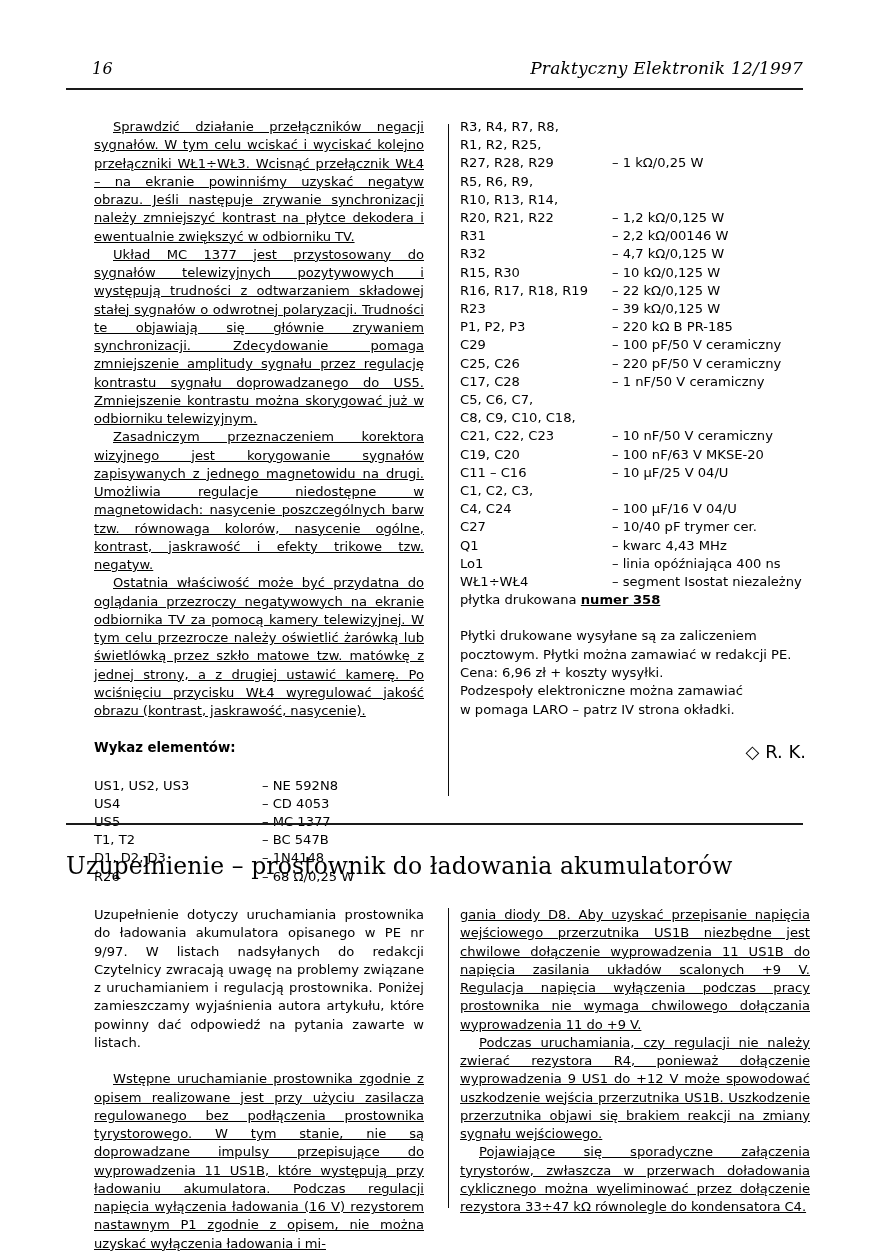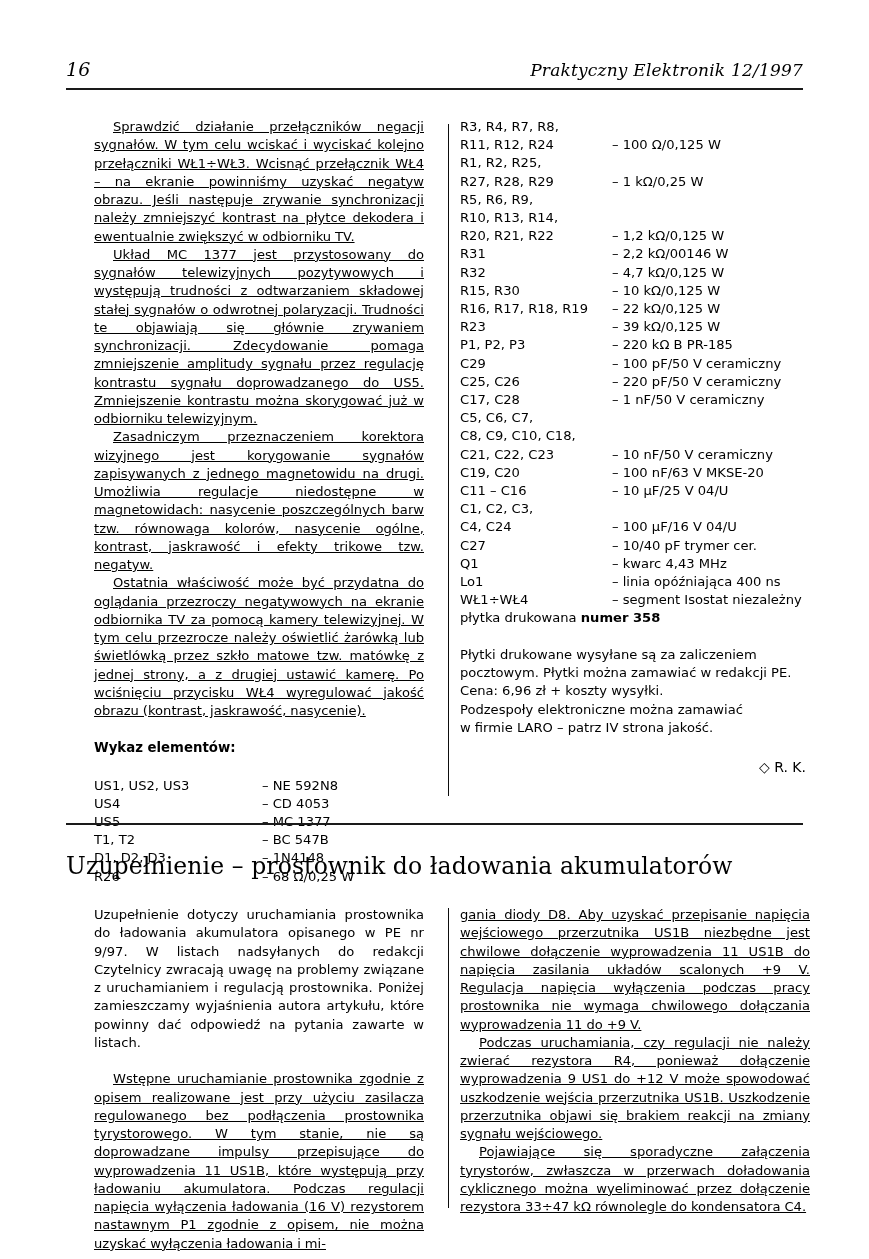--- a/index.html
+++ b/index.html
@@ -30,22 +30,23 @@
     left: 66px;
     top: 58px;
     width: 737px;
     display: flex;
     align-items: baseline;
     justify-content: space-between;
     font-family: "DejaVu Serif", serif;
     font-style: italic;
   }
   .folio {
-    font-size: 19px;
+    font-size: 16px;
     letter-spacing: 0.2px;
+    margin-left: 26px;
   }
   .journal {
     font-size: 17px;
     letter-spacing: 0.2px;
   }
   .rule-head {
     position: absolute;
     left: 66px;
     top: 88px;
     width: 737px;
@@ -112,33 +113,33 @@
   .parts td.val   { width: auto; }
 
   .parts-right { font-size: 13.1px; line-height: 18.2px; }
   .parts-right td.ref { width: 146px; padding-right: 6px; }
 
   .pcb-line {
     font-size: 13.1px;
     line-height: 18.2px;
     white-space: nowrap;
   }
-  .pcb-line b { font-weight: bold; }
+  .pcb-line b { font-weight: bold; text-decoration: underline; }
 
   .order-block {
     margin-top: 18px;
     font-size: 13.1px;
     line-height: 18.3px;
   }
   .order-block div { white-space: nowrap; }
 
   .byline {
     margin-top: 22px;
     text-align: right;
-    font-size: 14px;
+    font-size: 18px;
     padding-right: 4px;
   }
 
   
   .rule-sep {
     position: absolute;
     left: 66px;
     top: 823px;
     width: 737px;
     height: 2px;
@@ -239,24 +240,20 @@
     </div>
 
     <div class="col col-right">
       <table class="parts parts-right">
         <tbody>
           <tr>
               <td class="ref">R3, R4, R7, R8,</td>
               <td class="val"></td>
             </tr>
           <tr>
-              <td class="ref">R11, R12, R24</td>
-              <td class="val">– 100 Ω/0,125 W</td>
-            </tr>
-          <tr>
               <td class="ref">R1, R2, R25,</td>
               <td class="val"></td>
             </tr>
           <tr>
               <td class="ref">R27, R28, R29</td>
               <td class="val">– 1 kΩ/0,25 W</td>
             </tr>
           <tr>
               <td class="ref">R5, R6, R9,</td>
               <td class="val"></td>
@@ -352,21 +349,21 @@
         </tbody>
       </table>
 
       <div class="pcb-line"><span>płytka drukowana </span><b>numer 358</b></div>
 
       <div class="order-block">
         <div>Płytki drukowane wysyłane są za zaliczeniem</div>
         <div>pocztowym. Płytki można zamawiać w redakcji PE.</div>
         <div>Cena: 6,96 zł + koszty wysyłki.</div>
         <div>Podzespoły elektroniczne można zamawiać</div>
-        <div>w firmie LARO – patrz IV strona jakość.</div>
+        <div>w pomaga LARO – patrz IV strona okładki.</div>
       </div>
 
       <div class="byline">◇ R. K.</div>
     </div>
   </div>
 
   <div class="rule-sep"></div>
 
   <h1 class="article-title">Uzupełnienie – prostownik do ładowania akumulatorów</h1>
 

